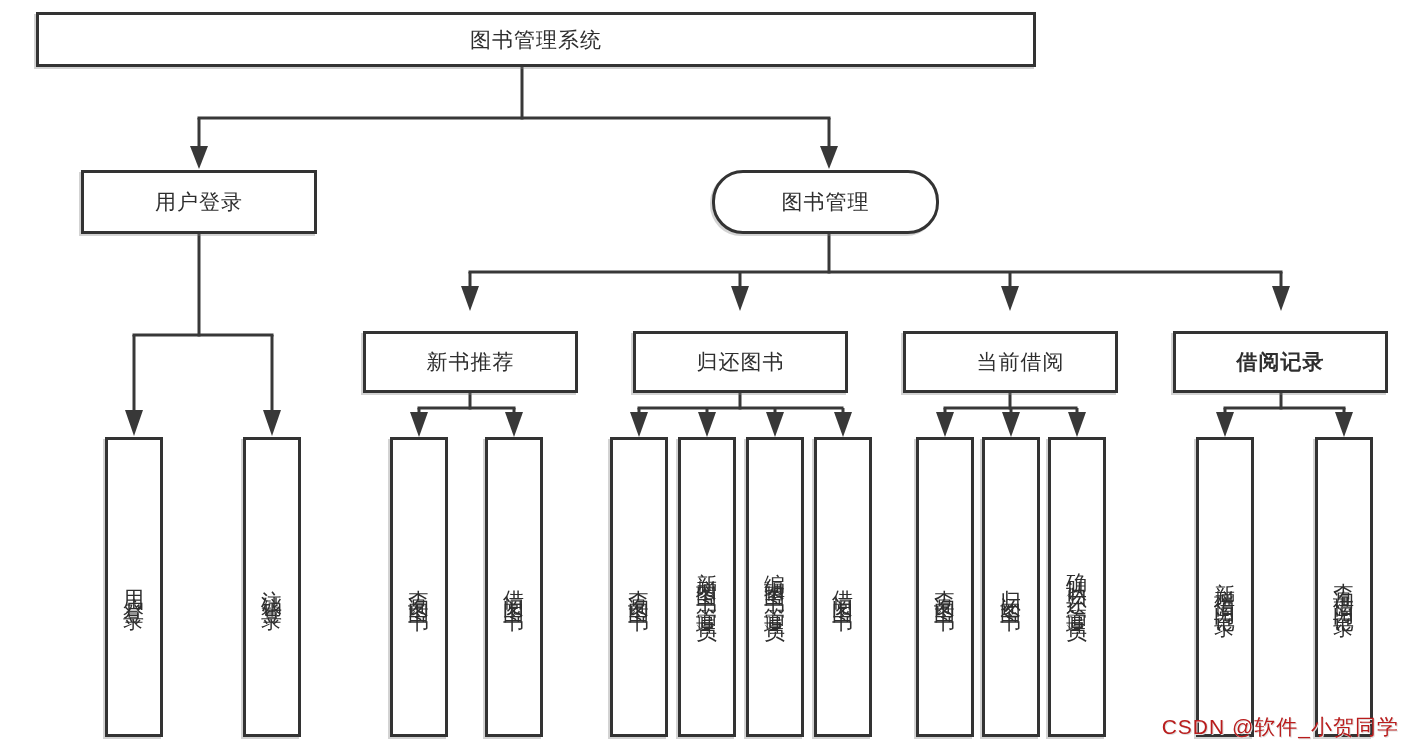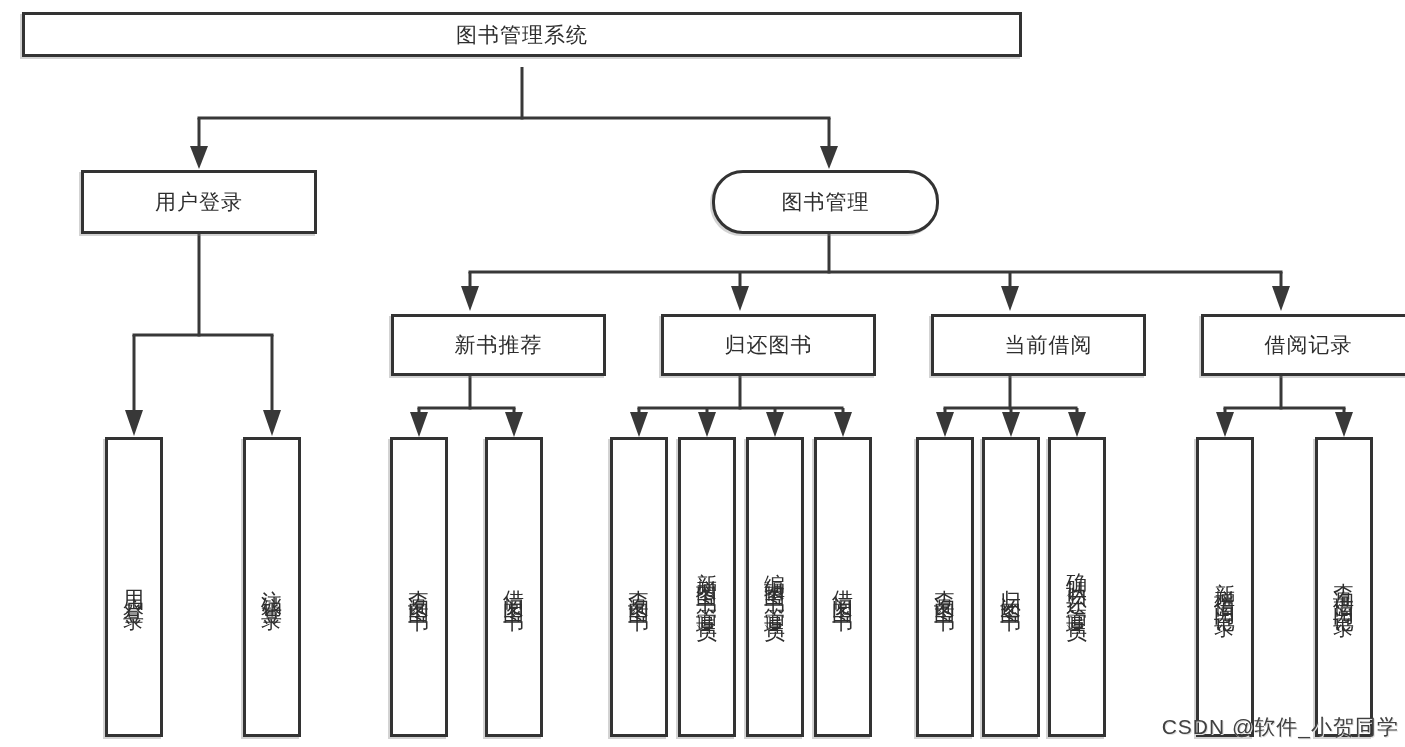--- a/index.html
+++ b/index.html
@@ -39,47 +39,47 @@
   }
   .leaf {
     top: 437px;
     width: 58px;
     height: 300px;
     writing-mode: vertical-rl;
     font-size: 21px;
     letter-spacing: 7px;
     line-height: 1;
   }
-  .root  { left: 22px;  top: 12px;  width: 1000px; height: 45px; }
+  .root  { left: 36px;  top: 12px;  width: 1000px; height: 55px; }
   .l2a   { left: 81px;  top: 170px; width: 236px;  height: 64px; }
   .l2b   { left: 712px; top: 170px; width: 227px;  height: 64px; border-radius: 31px; }
-  .l3    { top: 314px; width: 215px; height: 62px; margin-left: 28px; }
+  .l3    { top: 331px; width: 215px; height: 62px; }
   .g1    { left: 363px; }
   .g2    { left: 633px; }
   .g3    { left: 903px; padding-left: 20px; }
-  .g4    { left: 1173px; }
+  .g4    { left: 1173px; font-weight: bold; }
   .x1  { left: 105px;  }
   .x2  { left: 243px;  }
   .x3  { left: 390px;  }
   .x4  { left: 485px;  }
   .x5  { left: 610px;  }
   .x6  { left: 678px;  }
   .x7  { left: 746px;  }
   .x8  { left: 814px;  }
   .x9  { left: 916px;  }
   .x10 { left: 982px;  }
   .x11 { left: 1048px; }
   .x12 { left: 1196px; }
   .x13 { left: 1315px; }
   .watermark {
     position: absolute;
     right: 6px;
     top: 713px;
     font-size: 21px;
-    color: #404040;
+    color: #b91c1c;
     letter-spacing: 1px;
     text-shadow: 1px 1px 0 #dedede;
     white-space: nowrap;
   }
   line  { stroke: #383838; stroke-width: 3; }
   polygon { fill: #383838; }
 </style>
 </head>
 <body>
 

